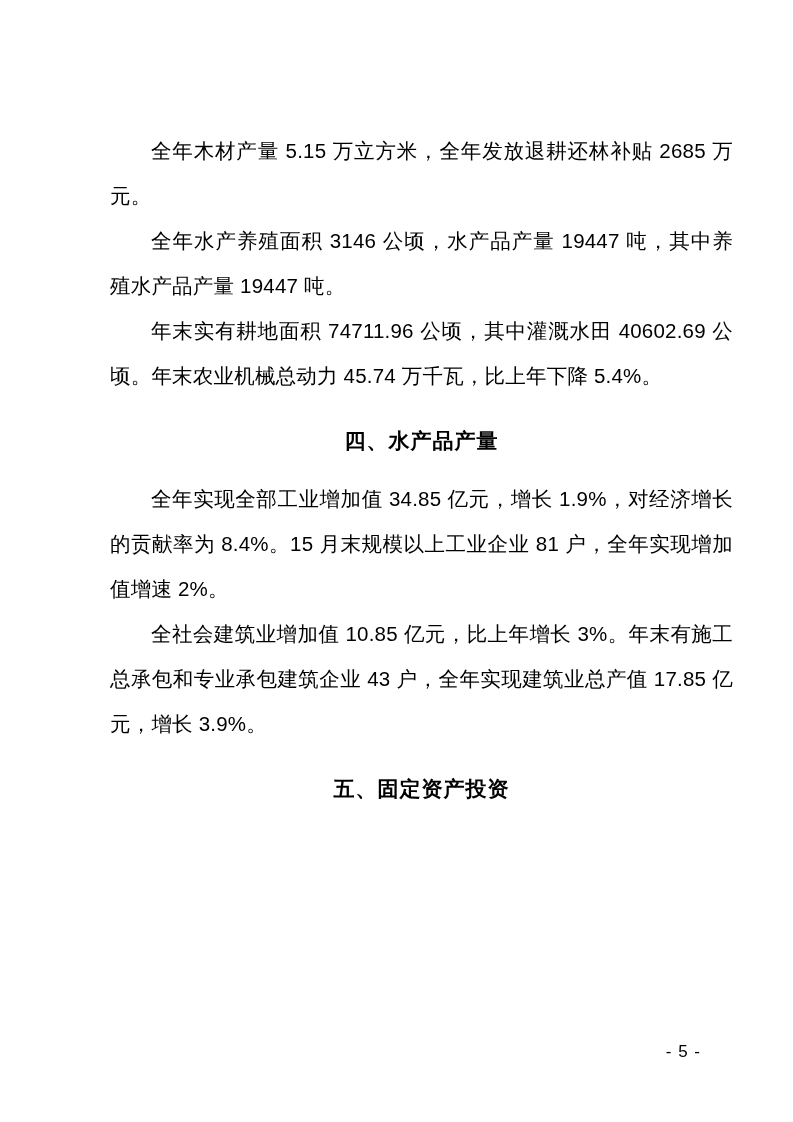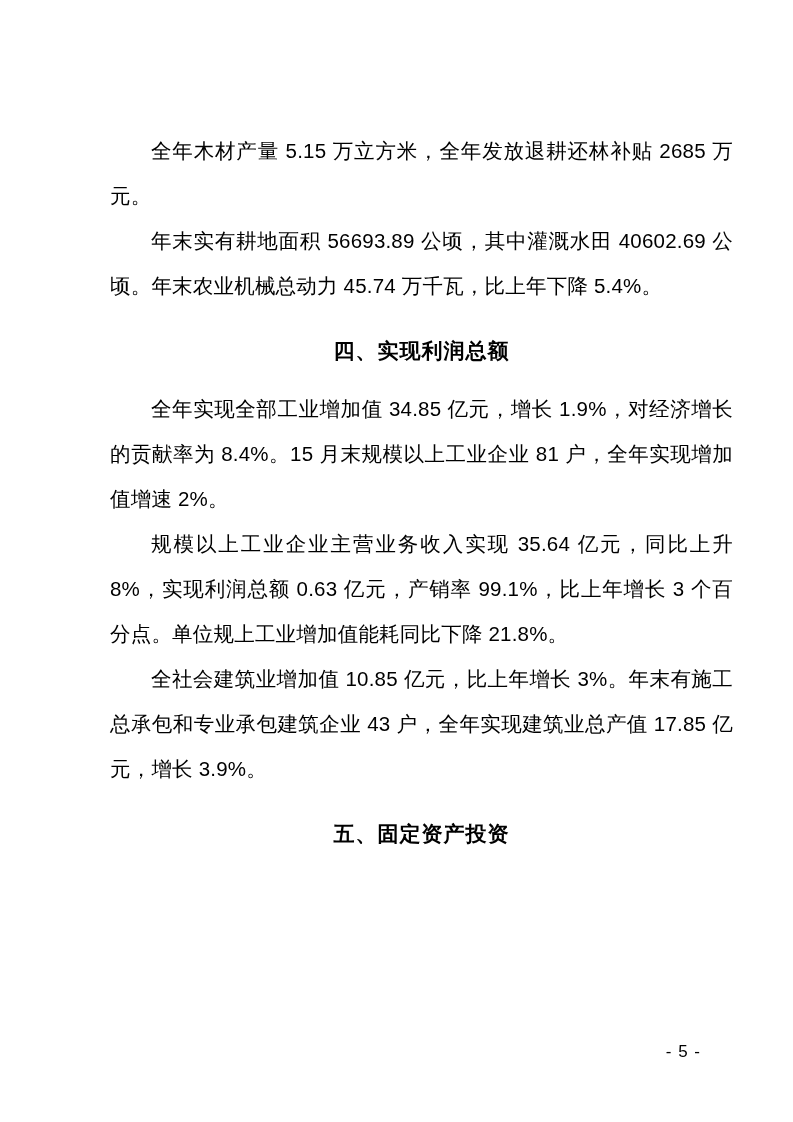--- a/index.html
+++ b/index.html
@@ -52,28 +52,28 @@
 </style>
 </head>
 <body>
 
 <div class="page">
 
   <div class="doc-body">
 
     <p class="para">全年木材产量 5.15 万立方米，全年发放退耕还林补贴 2685 万元。</p>
 
+    <p class="para">全年水产养殖面积 3146 公顷，水产品产量 19447 吨，其中养殖水产品产量 19447 吨。</p>
 
-    <p class="para">年末实有耕地面积 56693.89 公顷，其中灌溉水田 40602.69 公顷。年末农业机械总动力 45.74 万千瓦，比上年下降 5.4%。</p>
+    <p class="para">年末实有耕地面积 74711.96 公顷，其中灌溉水田 40602.69 公顷。年末农业机械总动力 45.74 万千瓦，比上年下降 5.4%。</p>
 
-    <h2 class="section-heading">四、实现利润总额</h2>
+    <h2 class="section-heading">四、水产品产量</h2>
 
     <p class="para">全年实现全部工业增加值 34.85 亿元，增长 1.9%，对经济增长的贡献率为 8.4%。15 月末规模以上工业企业 81 户，全年实现增加值增速 2%。</p>
 
-    <p class="para">规模以上工业企业主营业务收入实现 35.64 亿元，同比上升 8%，实现利润总额 0.63 亿元，产销率 99.1%，比上年增长 3 个百分点。单位规上工业增加值能耗同比下降 21.8%。</p>
 
     <p class="para">全社会建筑业增加值 10.85 亿元，比上年增长 3%。年末有施工总承包和专业承包建筑企业 43 户，全年实现建筑业总产值 17.85 亿元，增长 3.9%。</p>
 
     <h2 class="section-heading">五、固定资产投资</h2>
 
 
   </div>
 
   <div class="page-number">- 5 -</div>
 

